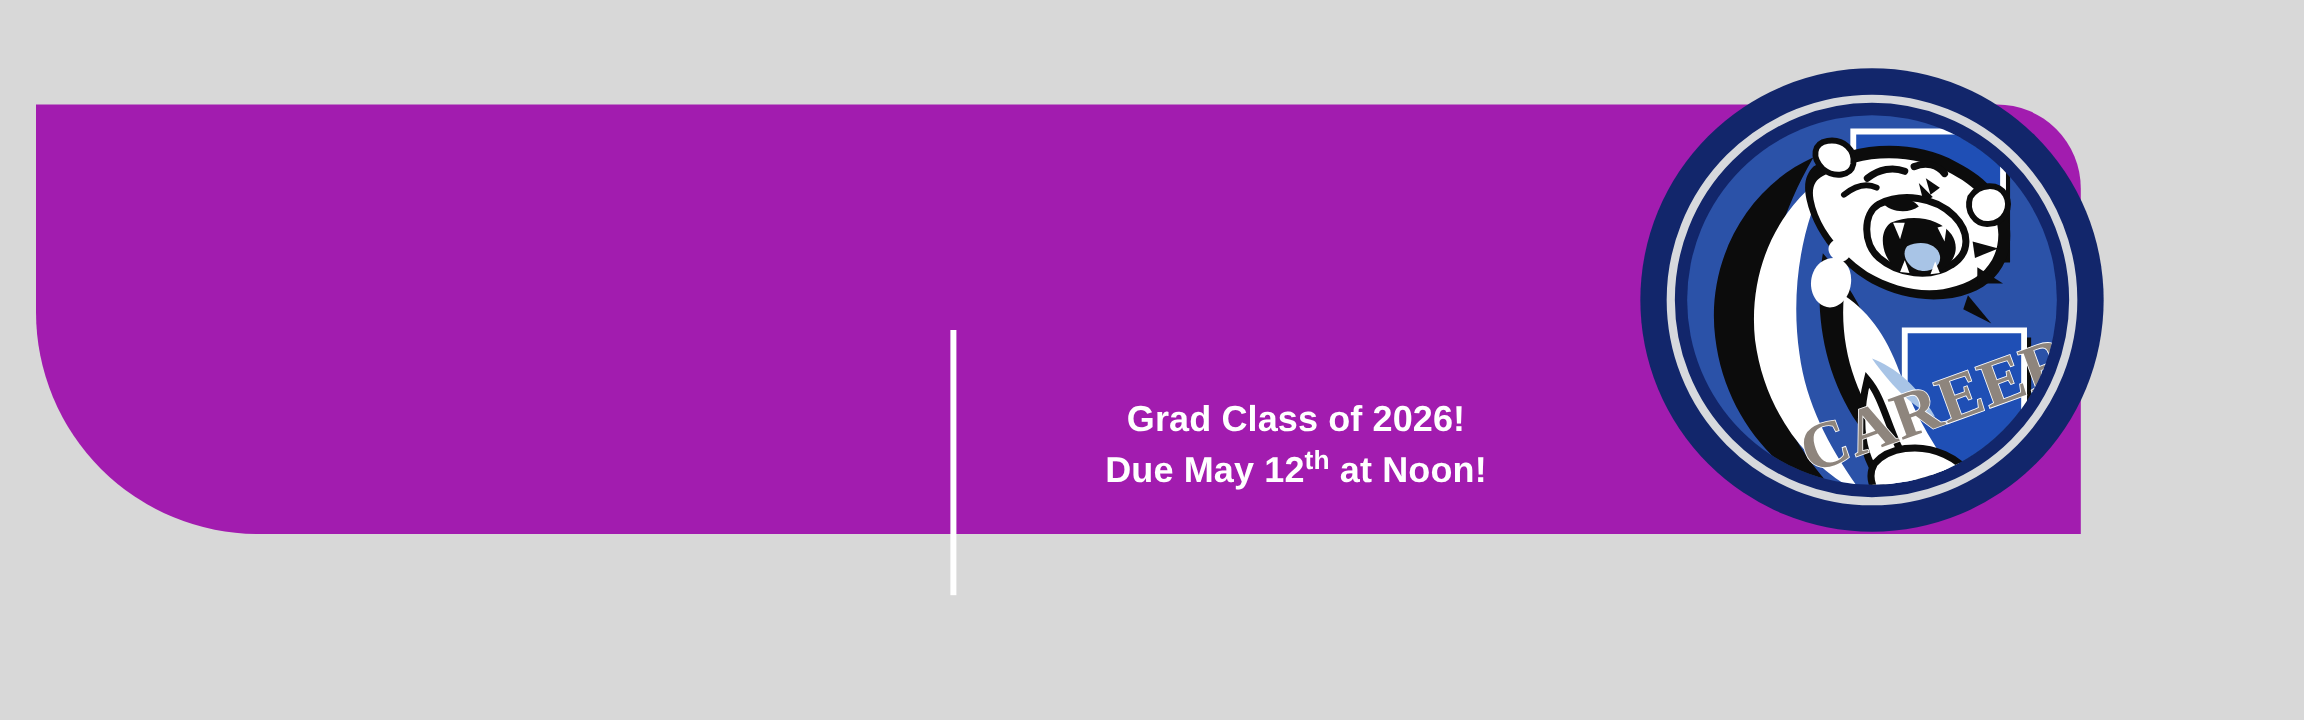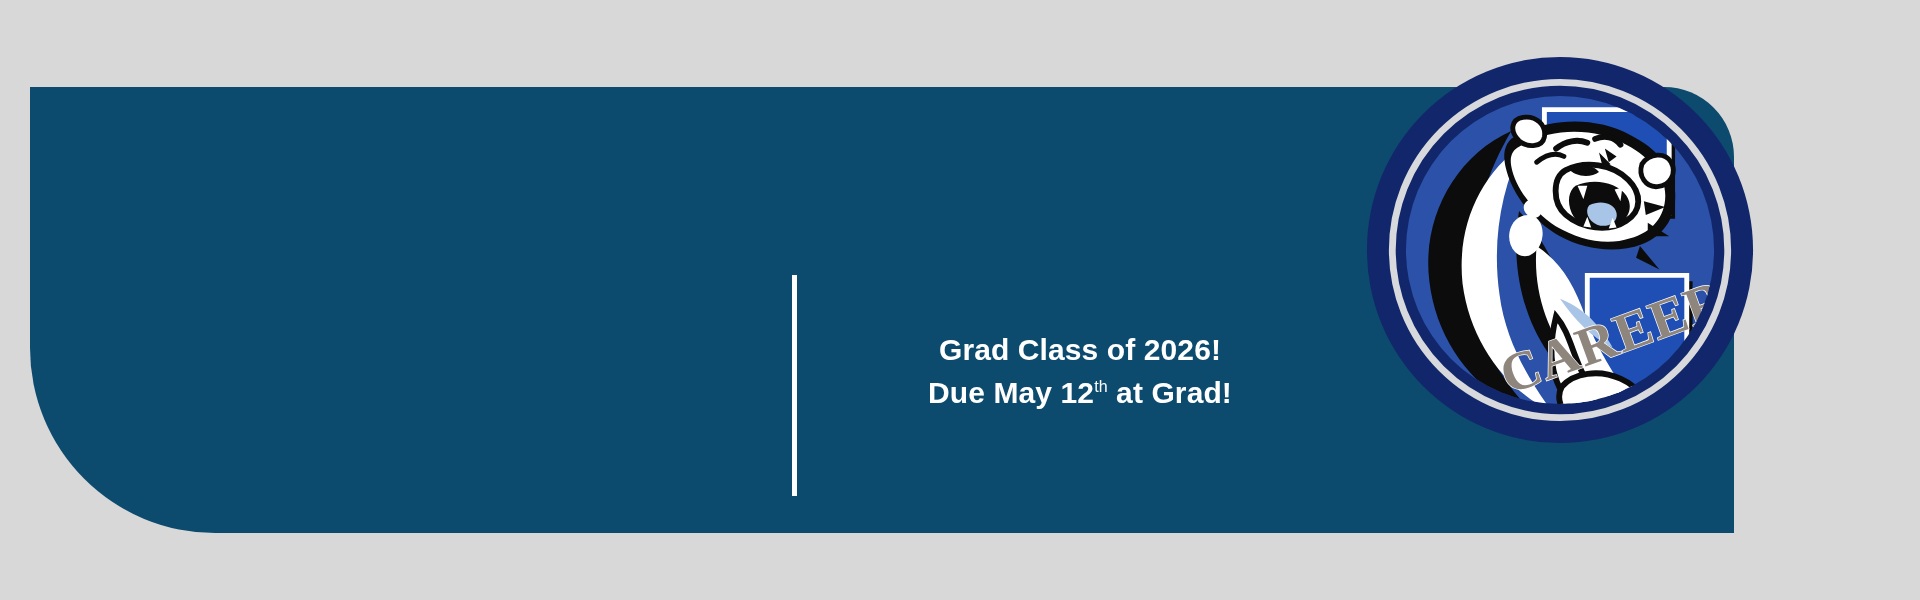--- a/index.html
+++ b/index.html
@@ -21,22 +21,22 @@
     height: 600px;
     background: #d8d8d8;
   }
 
   
   .banner {
     position: absolute;
     left: 30px;
     top: 87px;
     width: 1704px;
-    height: 446px;
-    background: #0c4a6e;
+    height: 358px;
+    background: #a21caf;
     border-radius: 0 70px 0 185px;
     overflow: visible;
   }
 
   
   .divider {
     position: absolute;
     left: 762px;
     top: 188px;
     width: 5px;
@@ -54,24 +54,24 @@
     color: #ffffff;
     line-height: 1.42;
   }
   .text-line {
     font-size: 30px;
     font-weight: bold;
     letter-spacing: .1px;
     white-space: nowrap;
   }
   .sup {
-    font-size: 16px;
+    font-size: 22px;
     vertical-align: super;
     line-height: 0;
-    font-weight: normal;
+    font-weight: bold;
   }
 
   
   .logo-wrap {
     position: absolute;
     left: 1365px;
     top: 55px;
     width: 390px;
     height: 390px;
   }
@@ -81,21 +81,21 @@
 <body>
 
 <div id="stage">
 
   <div class="banner">
 
     <div class="divider"></div>
 
     <div class="text-block">
       <div class="text-line">Grad Class of 2026!</div>
-      <div class="text-line"><span>Due May 12</span><span class="sup">th</span><span> at Grad!</span></div>
+      <div class="text-line"><span>Due May 12</span><span class="sup">th</span><span> at Noon!</span></div>
     </div>
   </div>
 
   <div class="logo-wrap">
     <svg viewBox="0 0 400 400" xmlns="http://www.w3.org/2000/svg">
       <defs>
         <clipPath id="discClip">
             <circle cx="200" cy="200" r="158"></circle>
           </clipPath>
       </defs>

